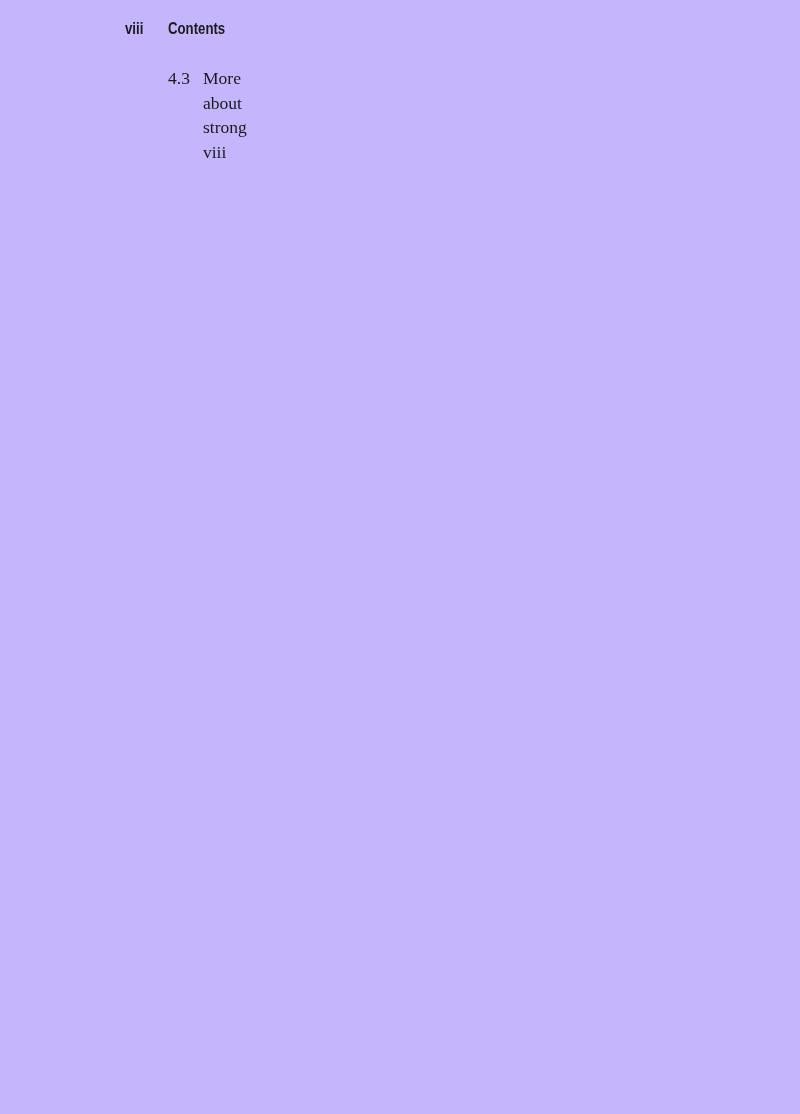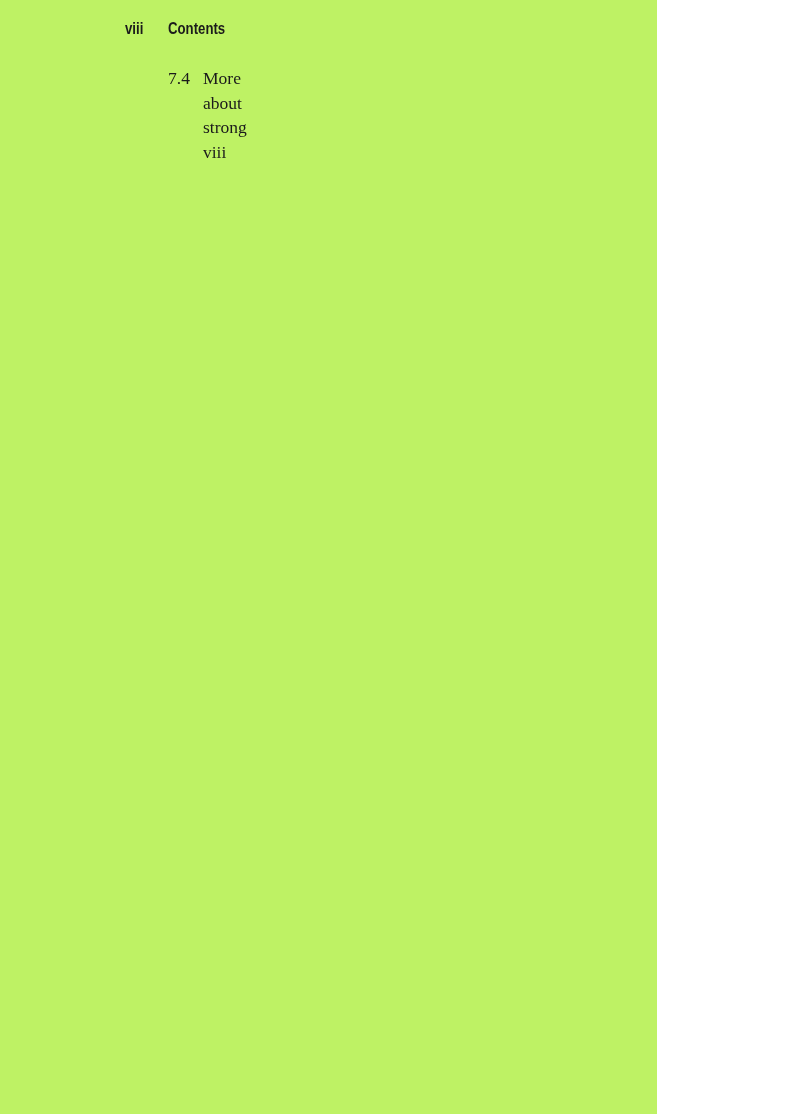--- a/index.html
+++ b/index.html
@@ -2,23 +2,23 @@
 <html><head>
 <meta charset="utf-8">
 <style>
   html, body {
     margin: 0;
     padding: 0;
     background: #ffffff;
   }
   .page {
     position: relative;
-    width: 657px;
+    width: 800px;
     height: 1114px;
-    background: #bef264;
+    background: #c4b5fd;
     color: #1b1b1b;
     font-family: "Liberation Serif", serif;
     overflow: hidden;
   }
   
   .running-head {
     position: absolute;
     top: 18px;
     left: 125px;
     right: 84px;
@@ -65,18 +65,18 @@
 </style>
 </head>
 <body>
 
 <div class="page">
   <div class="running-head">
     <span class="folio">viii</span><span class="head-title">Contents</span>
   </div>
   <div class="toc" id="toc">
       <div class="row section">
-        <span class="num">7.4</span>
+        <span class="num">4.3</span>
         <span class="title">More about strong viii</span>
         <span class="page">73</span>
       </div>
     </div>
 </div>
 
 </body></html>

